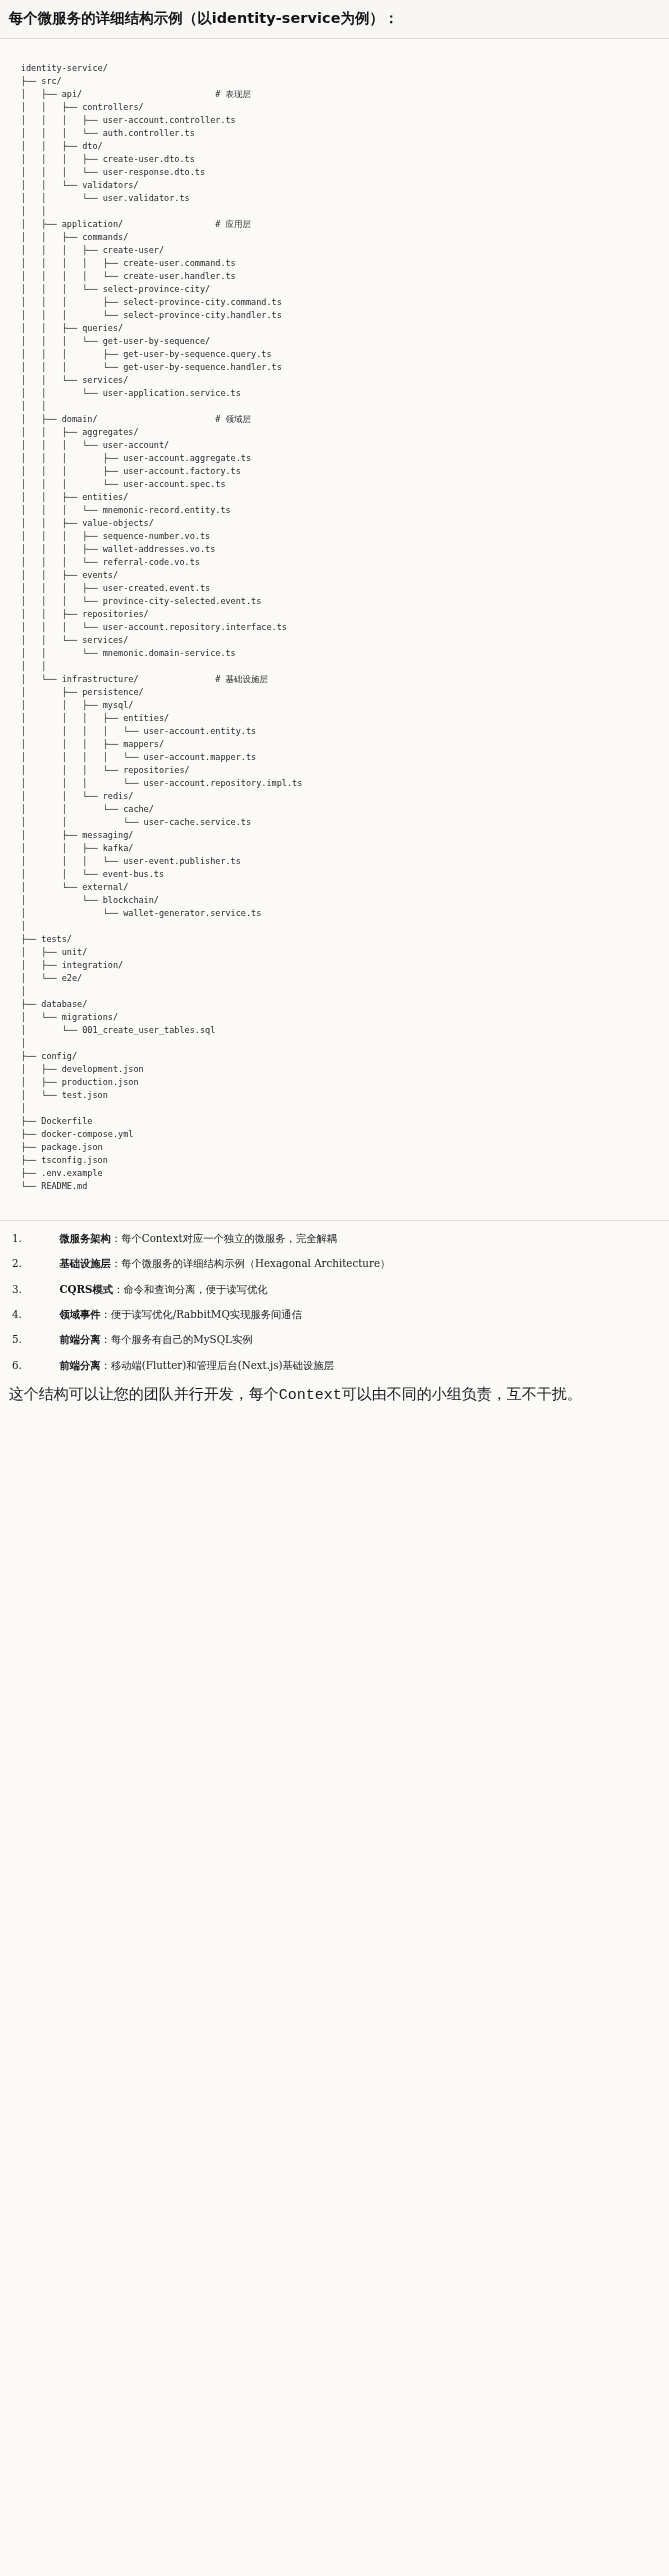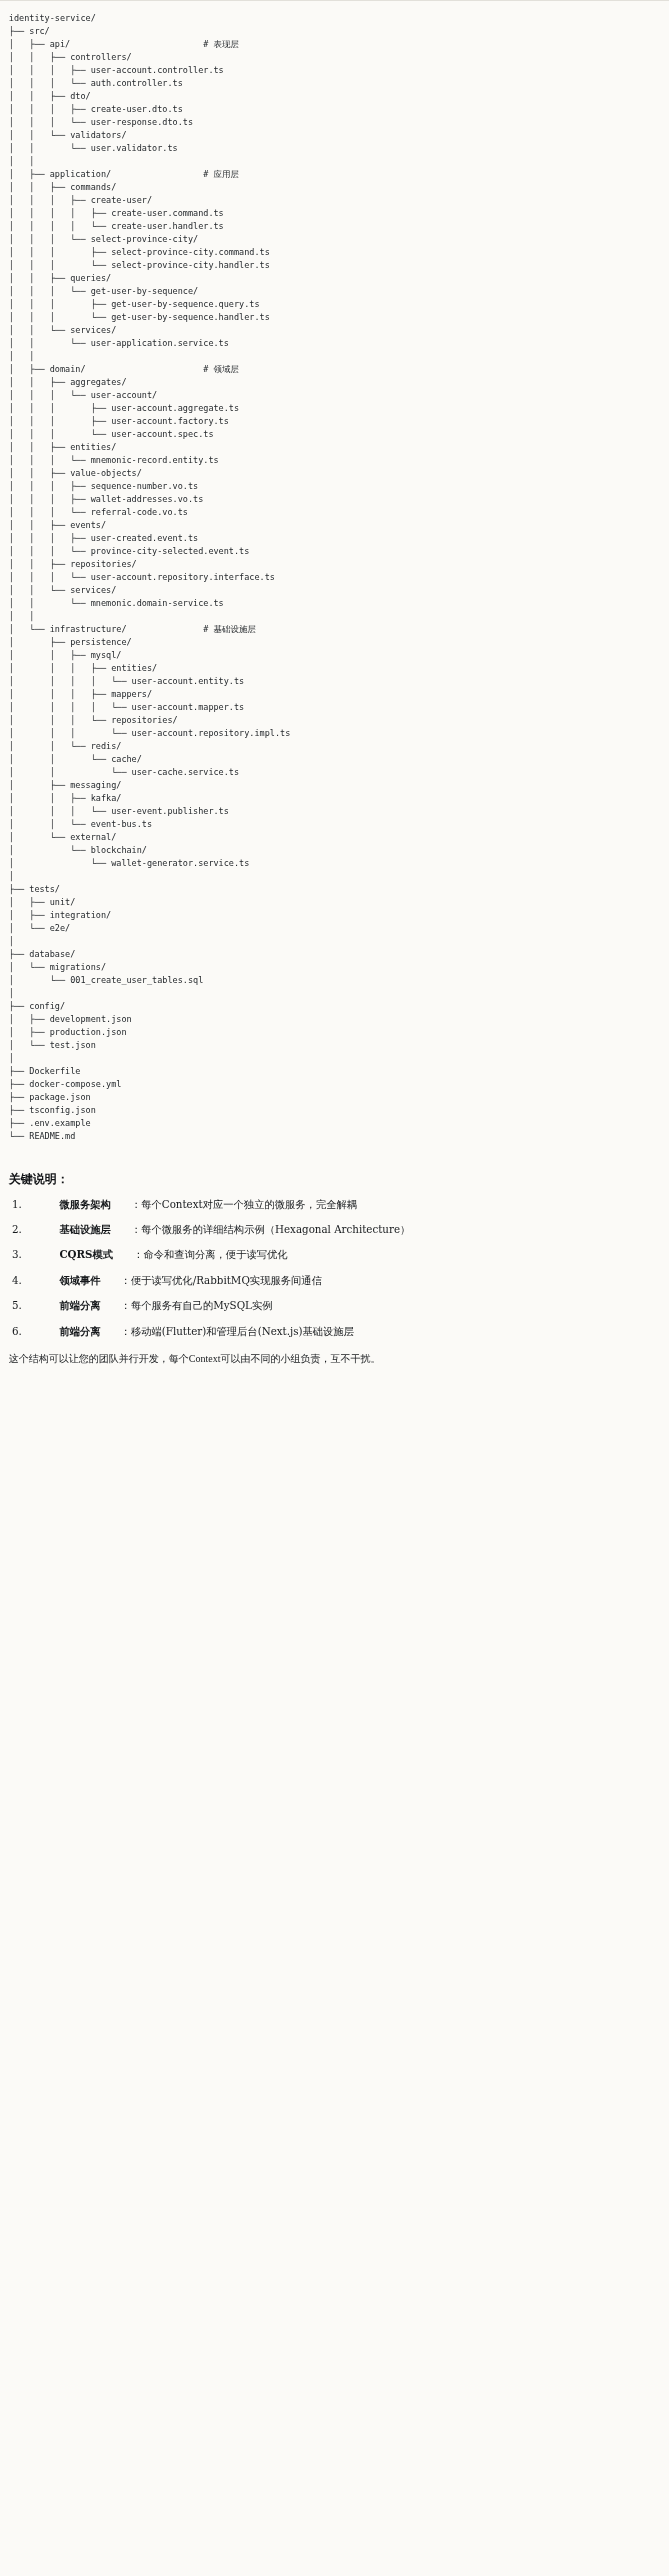--- a/index.html
+++ b/index.html
@@ -40,21 +40,21 @@
     background: #e2e0da;
     width: 100%;
   }
 
   
   .tree-block {
     background: #fbfaf7;
     padding: 11.3px 0 15px 8.8px;
   }
   pre.tree {
-    margin: 0;
+    margin: 12px;
     font-family: "DejaVu Sans Mono", "Liberation Mono", monospace;
     font-size: 8.5px;
     line-height: 13px;
     color: #24282c;
     white-space: pre;
     tab-size: 4;
   }
 
   
   .notes {
@@ -80,35 +80,38 @@
   }
   ol.notes-list > li {
     margin: 0 0 10px 0;
     padding-left: 1.3px;
   }
   ol.notes-list > li:last-child { margin-bottom: 0; }
   .note-term {
     font-weight: bold;
     margin-left: 33px;
   }
-  .note-body { font-weight: normal; padding-left: 20px; }
+  .note-body { font-weight: normal; }
   .closing {
-    font-family: Liberation Serif, serif;
-    font-size: 10px;
+    font-family: Liberation Mono, monospace;
+    font-size: 15px;
     line-height: 1.5;
     color: #16191c;
     margin: 11.3px 0 0 0;
   }
   .tail-space { height: 6.3px; }
 </style>
 </head>
 <body>
 
 <div class="page">
 
+  <div class="doc-header">
+    <h1 class="doc-title">每个微服务的详细结构示例（以identity-service为例）：</h1>
+  </div>
   <div class="rule"></div>
 
   <div class="tree-block">
     <pre class="tree">identity-service/
 ├── src/
 │   ├── api/                          # 表现层
 │   │   ├── controllers/
 │   │   │   ├── user-account.controller.ts
 │   │   │   └── auth.controller.ts
 │   │   ├── dto/
@@ -190,21 +193,20 @@
 ├── docker-compose.yml
 ├── package.json
 ├── tsconfig.json
 ├── .env.example
 └── README.md</pre>
   </div>
 
   <div class="rule"></div>
 
   <div class="notes">
-    <div class="notes-title">关键说明：</div>
     <ol class="notes-list">
       <li>
         <span class="note-term">微服务架构</span><span class="note-body">：每个Context对应一个独立的微服务，完全解耦</span>
       </li>
       <li>
         <span class="note-term">基础设施层</span><span class="note-body">：每个微服务的详细结构示例（Hexagonal Architecture）</span>
       </li>
       <li>
         <span class="note-term">CQRS模式</span><span class="note-body">：命令和查询分离，便于读写优化</span>
       </li>

